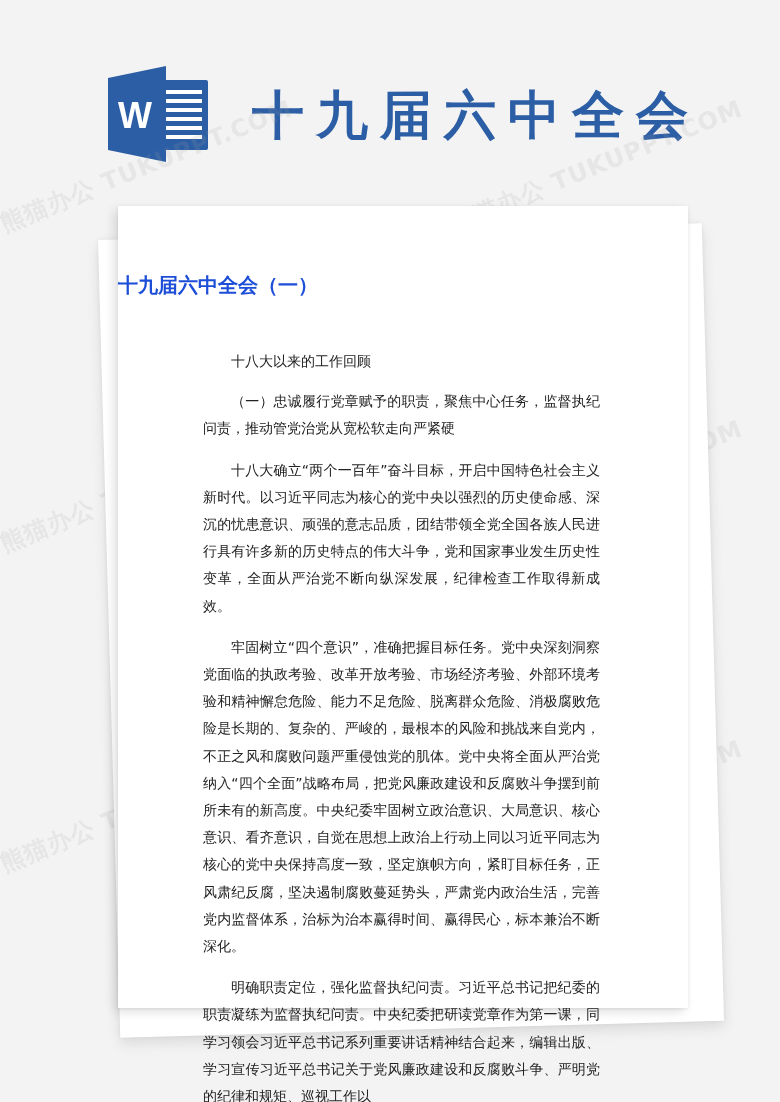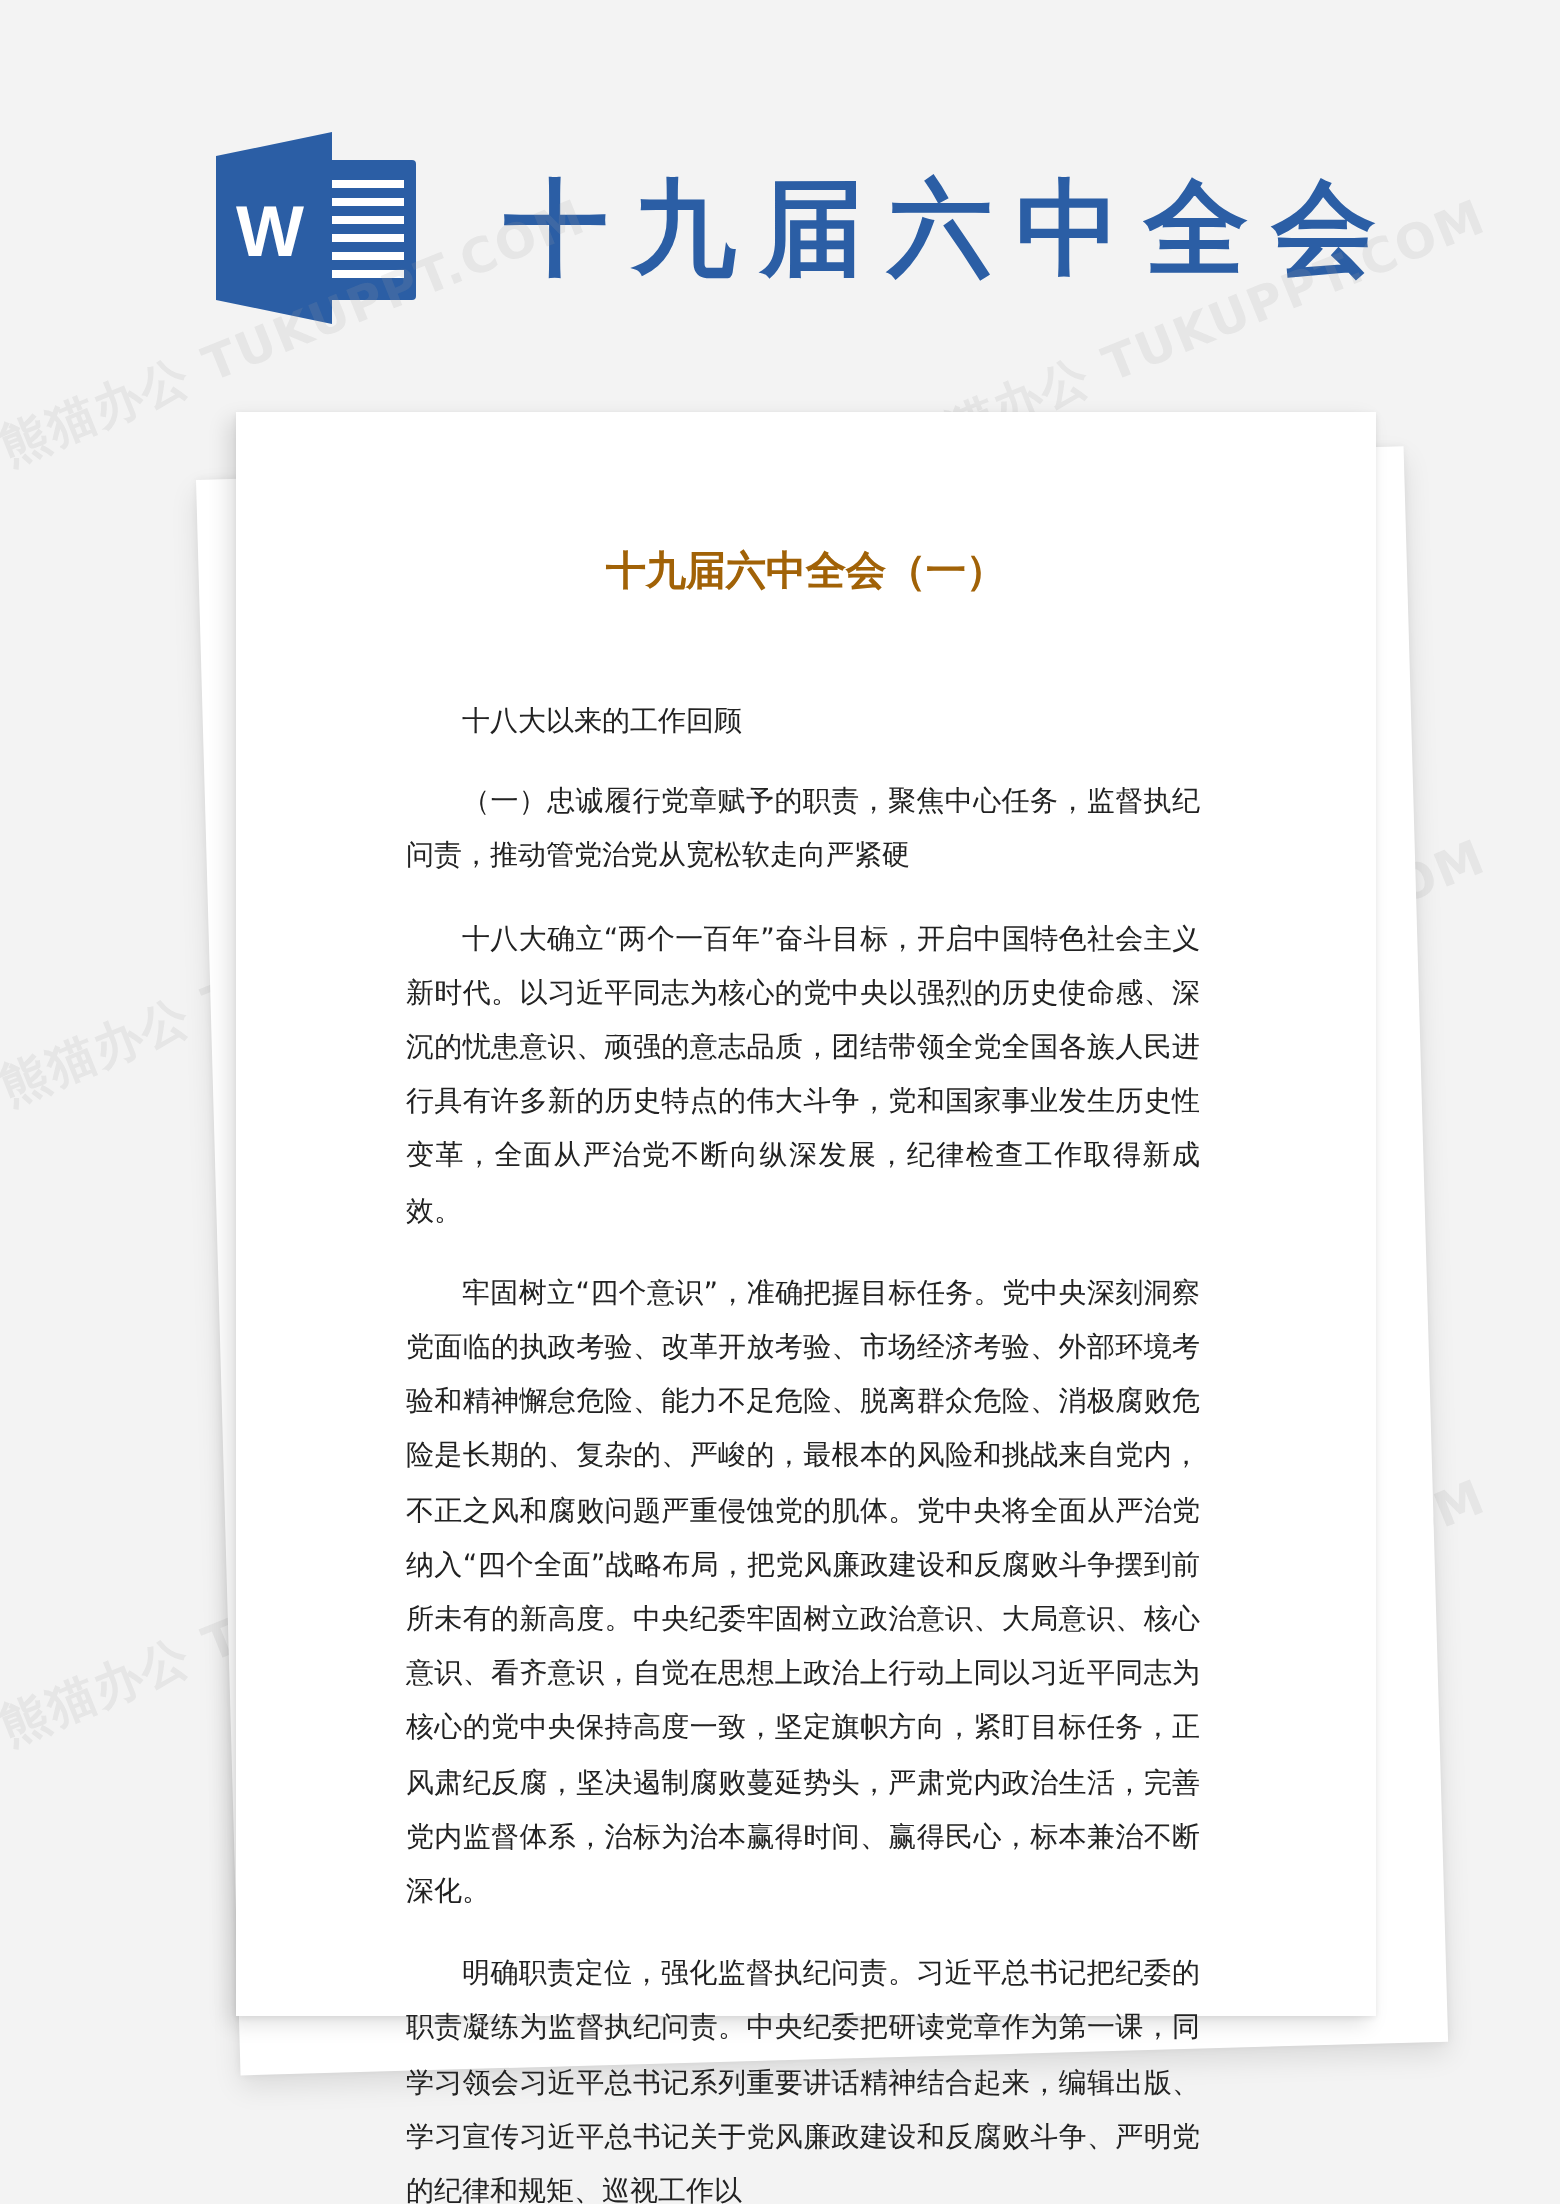--- a/index.html
+++ b/index.html
@@ -47,24 +47,23 @@
       position: absolute;
       left: 118px; top: 206px;
       width: 570px; height: 802px;
       background: #ffffff;
       box-shadow: -4px 4px 10px rgba(0,0,0,0.12), 0 1px 3px rgba(0,0,0,0.08);
     }
     .doc-title {
       position: absolute;
       left: 0; right: 0;
       top: 66px;
-      text-align: center;
       font-size: 20px;
       font-weight: bold;
-      color: #a16207;
+      color: #1d4ed8;
       font-family: "DejaVu Sans", sans-serif;
     }
     .doc-body {
       position: absolute;
       left: 85px;
       top: 142px;
       width: 397px;
       color: #222;
       font-size: 14px;
       line-height: 27.2px;

